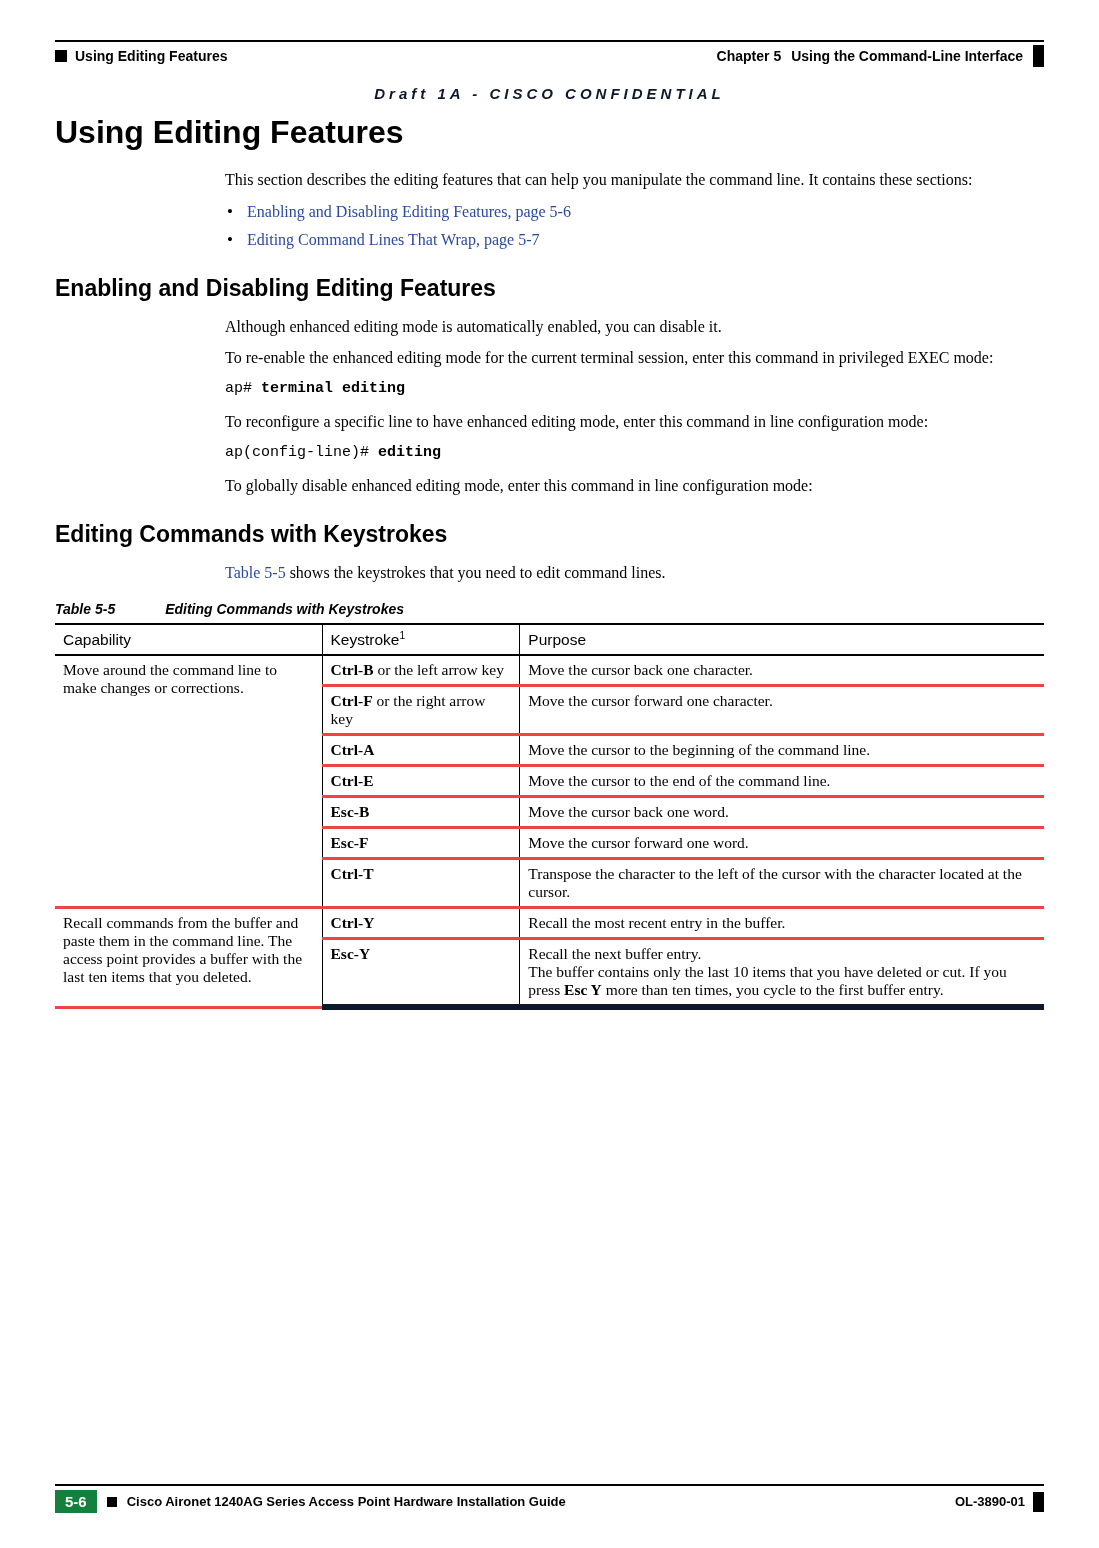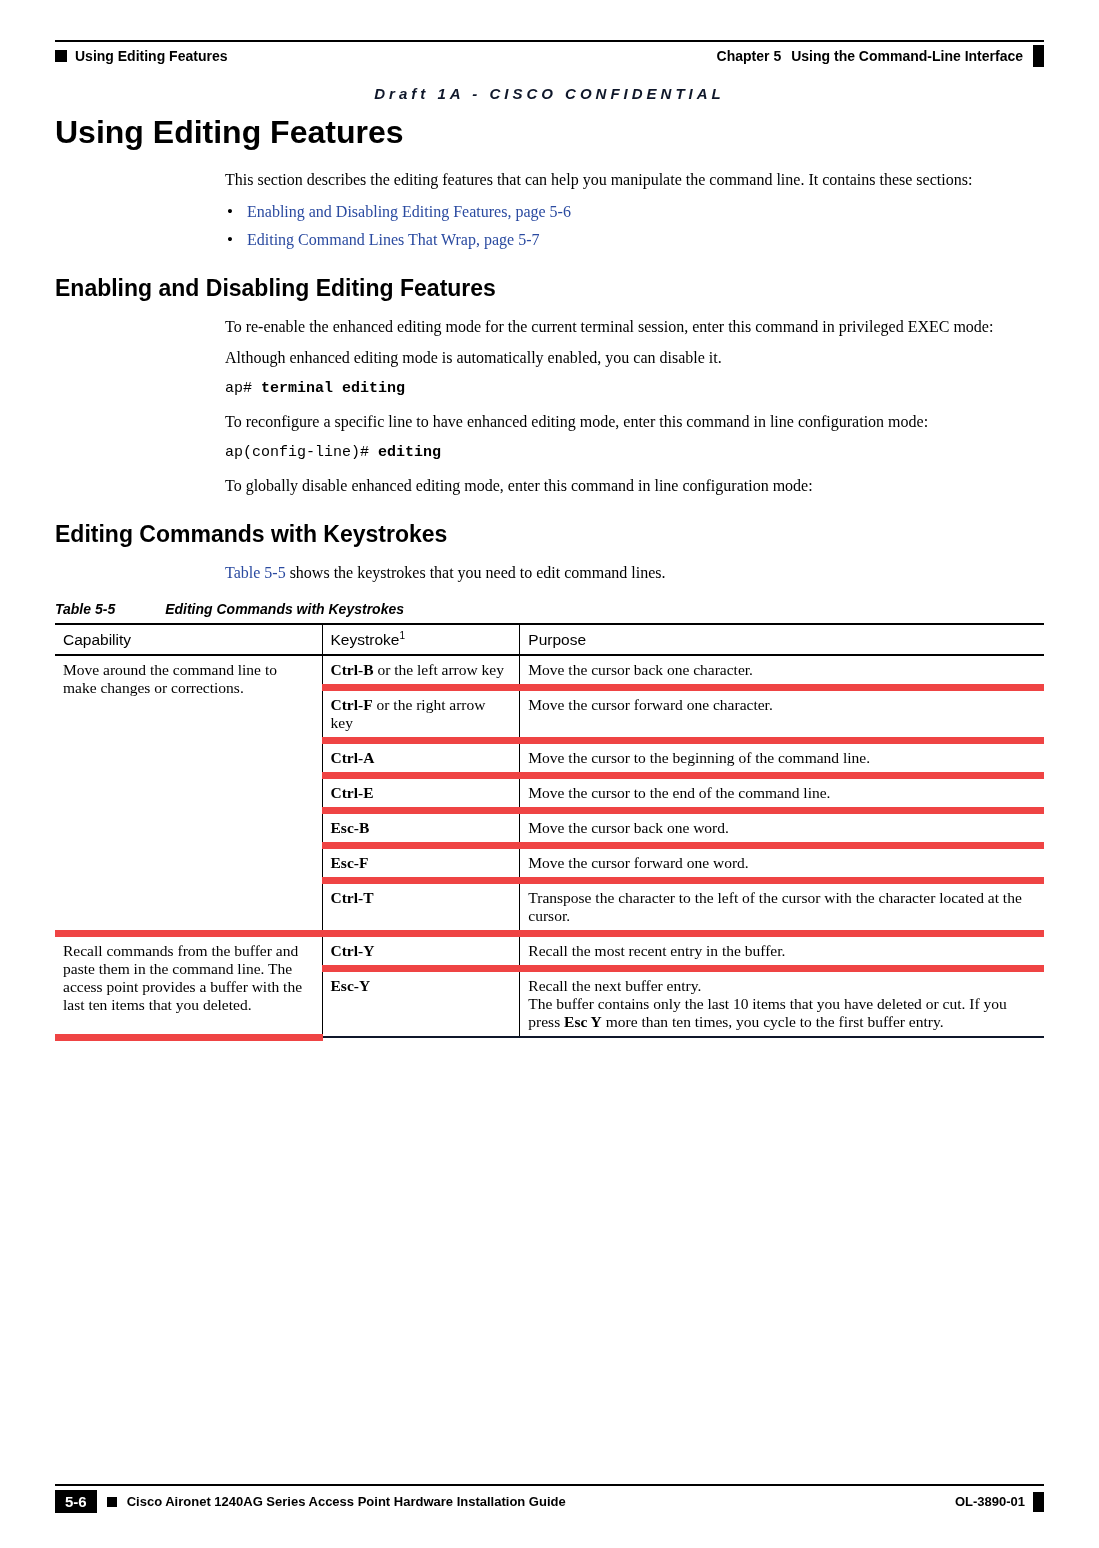--- a/index.html
+++ b/index.html
@@ -27,35 +27,35 @@
     ul.bullets li { position: relative; padding-left: 22px; margin-bottom: 7px; color: #2a4aa0; font-size: 16px; }
     ul.bullets li::before { content: "•"; position: absolute; left: 2px; color: #000; font-size: 17px; }
     .code-line { font-family: "Courier New", monospace; font-size: 15px; margin: 6px 0 12px 0; }
     .code-line .bold { font-weight: bold; }
     .xref { color: #2a4aa0; }
     .table-caption { font-family: Arial, Helvetica, sans-serif; font-style: italic; font-weight: bold; font-size: 14px; margin-top: 18px; margin-bottom: 6px;}
     .table-caption .tcap-label { margin-right: 50px; }
     table.keystroke { width: 100%; border-collapse: collapse; font-size: 15.5px;}
     table.keystroke th { font-family: Arial, Helvetica, sans-serif; font-weight: normal; text-align: left; padding: 5px 8px; border-top: 2px solid #000; border-bottom: 2px solid #000; border-right: 1px solid #000; }
     table.keystroke th:last-child { border-right: none; }
-    table.keystroke td { padding: 5px 8px; border-bottom: 7px solid #ef4444; border-right: 1px solid #000; vertical-align: top; }
+    table.keystroke td { padding: 5px 8px; border-bottom: 3px solid #ef4444; border-right: 1px solid #000; vertical-align: top; }
     table.keystroke td:last-child { border-right: none; }
-    table.keystroke tr.last-row td { border-bottom: 2px solid #0f172a; }
+    table.keystroke tr.last-row td { border-bottom: 6px solid #0f172a; }
     .tbl-bold { font-weight: bold; }
     .sup { font-size: 10px; vertical-align: super; }
     .footer {
       position: absolute;
       left: 55px; right: 55px; bottom: 35px;
       font-family: Arial, Helvetica, sans-serif;
     }
     .footer-rule { border-top: 2px solid #000; margin-bottom: 4px; }
     .footer-row { display: flex; justify-content: space-between; align-items: center; font-size: 13px; font-weight: bold;}
     .footer-left { display: flex; align-items: center; gap: 10px; }
     .footer-small-square { width: 10px; height: 10px; background: #000; display: inline-block;}
-    .page-num-box { background: #000000; color: #fff; padding: 3px 10px; font-size: 15px; font-weight: bold; display:inline-block; }
+    .page-num-box { background: #15803d; color: #fff; padding: 3px 10px; font-size: 15px; font-weight: bold; display:inline-block; }
     .footer-right-bar { width: 11px; height: 20px; background:#000; display:inline-block; margin-left: 8px;}
     .esc-inline { font-weight: bold; }
     .td-purpose-p { }
   </style>
 </head>
 <body>
 
 <div class="header-rule-top"></div>
 <div class="header-row">
   <div class="header-left">
@@ -77,22 +77,22 @@
   <p class="para">This section describes the editing features that can help you manipulate the command line. It contains these sections:</p>
   <ul class="bullets">
     <li>Enabling and Disabling Editing Features, page 5-6</li>
     <li>Editing Command Lines That Wrap, page 5-7</li>
   </ul>
 </div>
 
 <h2 class="sub-h">Enabling and Disabling Editing Features</h2>
 
 <div class="body-text">
+  <p class="para">Although enhanced editing mode is automatically enabled, you can disable it.</p>
   <p class="para">To re-enable the enhanced editing mode for the current terminal session, enter this command in privileged EXEC mode:</p>
-  <p class="para">Although enhanced editing mode is automatically enabled, you can disable it.</p>
   <div class="code-line"><span>ap# </span><span class="bold">terminal editing</span></div>
   <p class="para">To reconfigure a specific line to have enhanced editing mode, enter this command in line configuration mode:</p>
   <div class="code-line"><span>ap(config-line)# </span><span class="bold">editing</span></div>
   <p class="para">To globally disable enhanced editing mode, enter this command in line configuration mode:</p>
 </div>
 
 <h2 class="sub-h">Editing Commands with Keystrokes</h2>
 
 <div class="body-text">
   <p class="para"><span class="xref">Table 5-5</span><span> shows the keystrokes that you need to edit command lines.</span></p>

